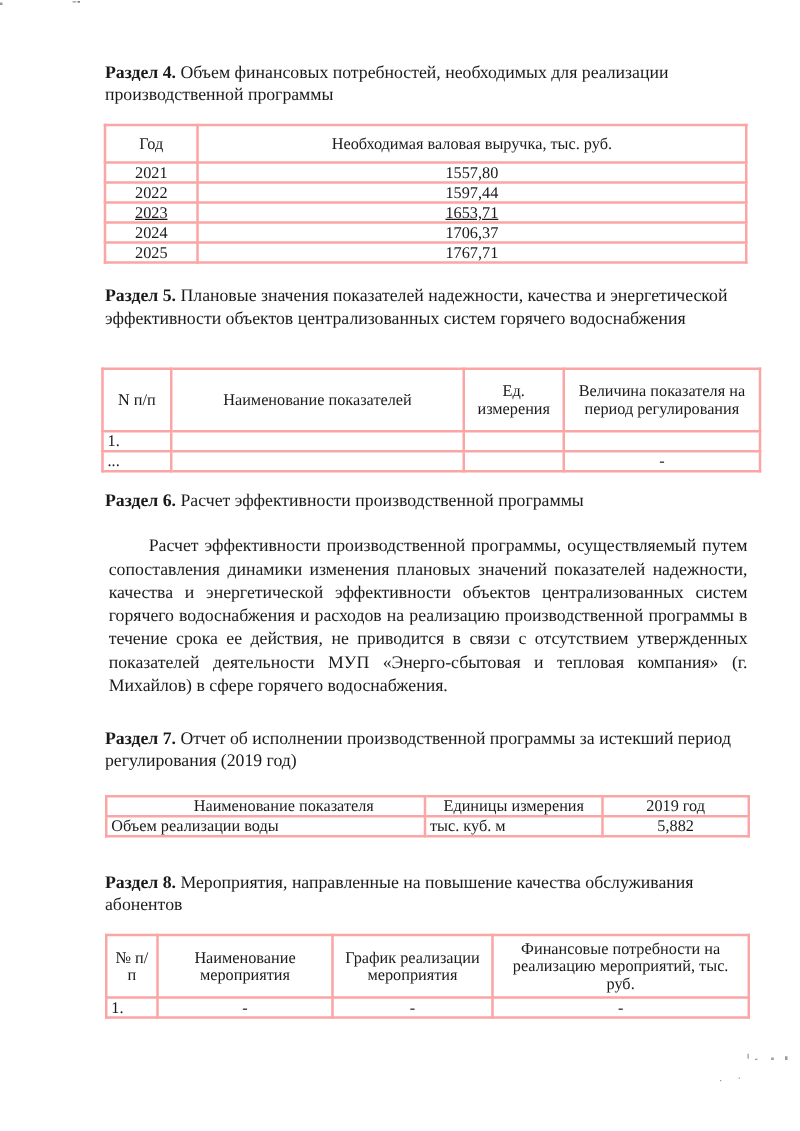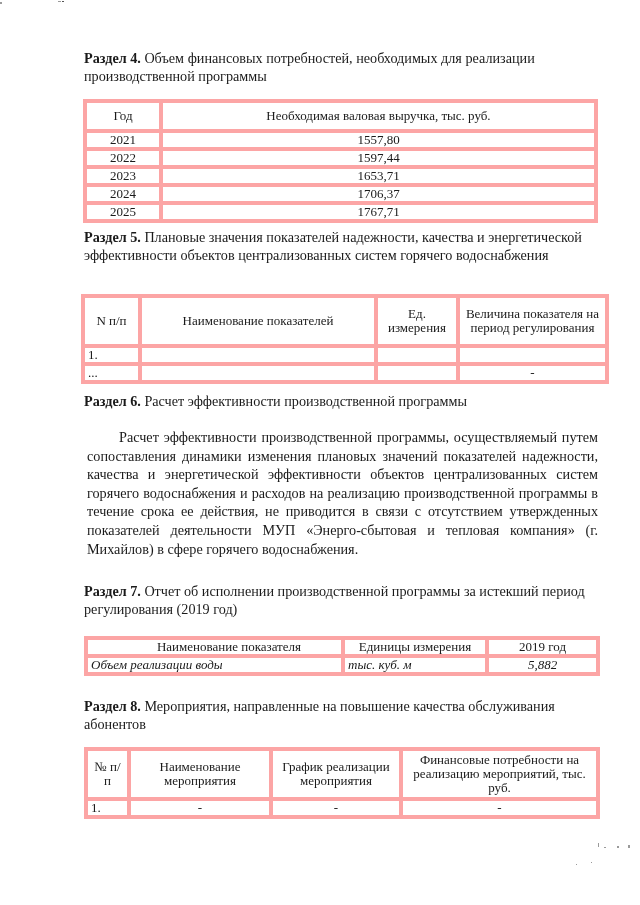--- a/index.html
+++ b/index.html
@@ -12,21 +12,21 @@
     .heading {
       position: absolute; left: 84px; width: 520px;
       font-size: 14.2px; line-height: 18px;
     }
     .heading b { font-weight: bold; }
     table.doc {
       position: absolute; border-collapse: collapse;
       font-size: 13px; line-height: 14px;
     }
     table.doc td, table.doc th {
-      border: 4px solid #fca5a5; padding: 0 3px; font-weight: normal;
+      border: 2px solid #fca5a5; padding: 0 3px; font-weight: normal;
       vertical-align: middle; text-align: center;
     }
     .left { text-align: left !important; }
     .para {
       position: absolute; left: 87px; width: 511px;
       font-size: 14.2px; line-height: 18.6px; text-align: justify;
       text-indent: 32px;
     }
     .speck { position: absolute; background: #9a9a9a; }
   </style>
@@ -57,21 +57,21 @@
       <td>Необходимая валовая выручка, тыс. руб.</td>
     </tr>
     <tr style="height:15px;">
       <td>2021</td>
       <td>1557,80</td>
     </tr>
     <tr style="height:15px;">
       <td>2022</td>
       <td>1597,44</td>
     </tr>
-    <tr style="height:15px;">
+    <tr style="height:15px;text-decoration:underline;">
       <td>2023</td>
       <td>1653,71</td>
     </tr>
     <tr style="height:15px;">
       <td>2024</td>
       <td>1706,37</td>
     </tr>
     <tr style="height:15px;">
       <td>2025</td>
       <td>1767,71</td>
@@ -119,21 +119,21 @@
     <span>Отчет об исполнении производственной программы за истекший период регулирования (2019 год)</span>
   </div>
 
   <table class="doc" style="left:84px;top:636px;width:516px;">
     <tbody>
         <tr style="height:15px;">
       <td style="width:218px;padding-left:32px;">Наименование показателя</td>
       <td style="width:134px;">Единицы измерения</td>
       <td>2019 год</td>
     </tr>
-    <tr style="height:15px;font-style:italic;">
+    <tr style="height:15px;">
       <td class="left">Объем реализации воды</td>
       <td class="left">тыс. куб. м</td>
       <td>5,882</td>
     </tr>
   </tbody>
     </table>
 
   <div class="heading" style="top:697px;">
     <b>Раздел 8.</b>
     <span>Мероприятия, направленные на повышение качества обслуживания абонентов</span>

